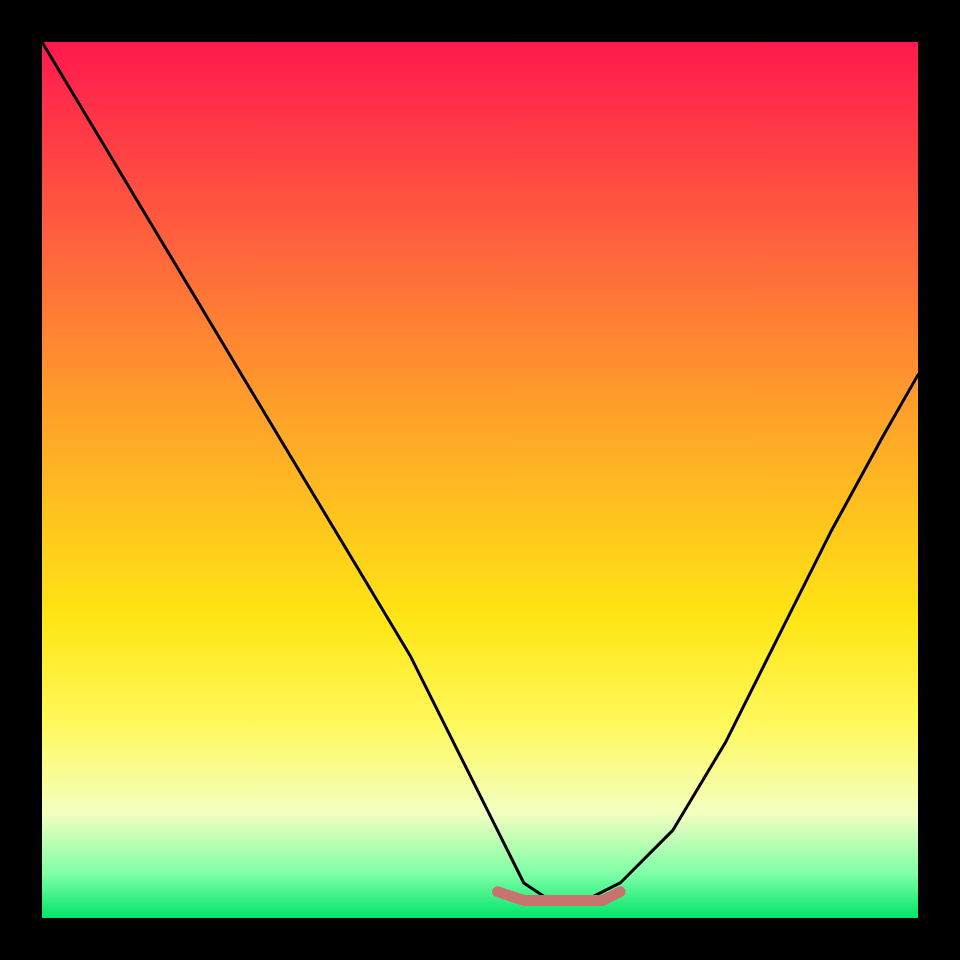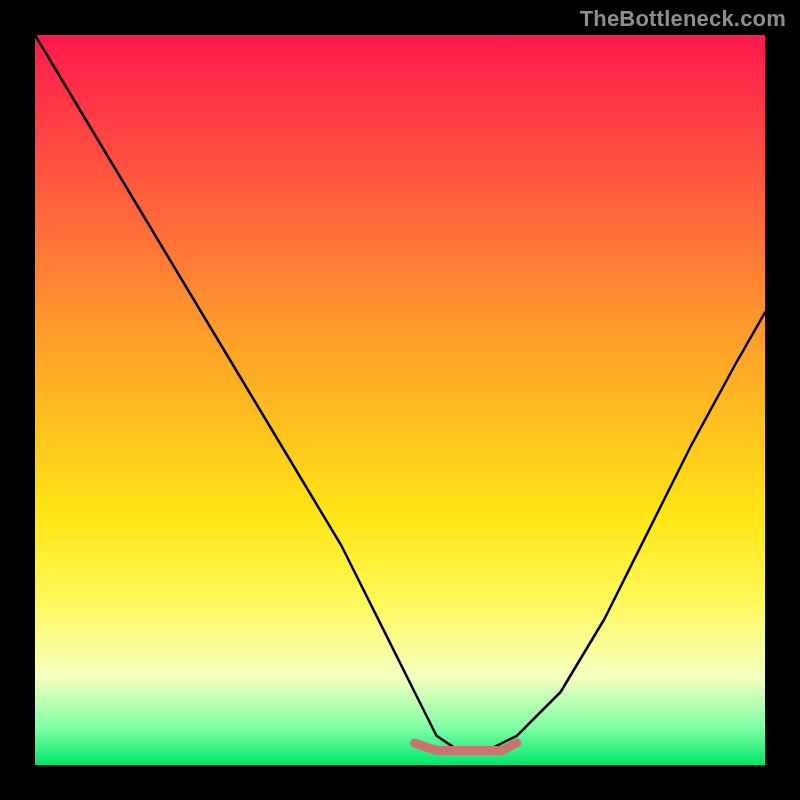--- a/index.html
+++ b/index.html
@@ -53,21 +53,20 @@
     font-weight: 600;
     letter-spacing: 0.2px;
     user-select: none;
   }
 </style>
 </head>
 <body>
 
 <div class="frame">
 
-  <div class="watermark">TheBottleneck.com</div>
 
   <div class="plot-area">
     <svg viewBox="0 0 730 730" preserveAspectRatio="none">
       <path id="curve-path" fill="none" stroke="#000000" stroke-width="2.5" stroke-linejoin="round" stroke-linecap="round" d="M0.0 0.0 L43.8 73.0 L87.6 146.0 L131.4 219.0 L175.2 292.0 L219.0 365.0 L262.8 438.0 L306.6 511.0 L350.4 598.6 L379.6 657.0 L401.5 700.8 L423.4 715.4 L452.6 715.4 L481.8 700.8 L525.6 657.0 L569.4 584.0 L613.2 496.4 L657.0 408.8 L700.8 328.5 L730.0 277.4"></path>
       <path id="marker-path" fill="none" stroke="#c9736e" stroke-width="9" stroke-linejoin="round" stroke-linecap="round" d="M379.6 708.1 L401.5 715.4 L423.4 715.4 L445.3 715.4 L467.2 715.4 L481.8 708.1"></path>
     </svg>
   </div>
 
 </div>
 

